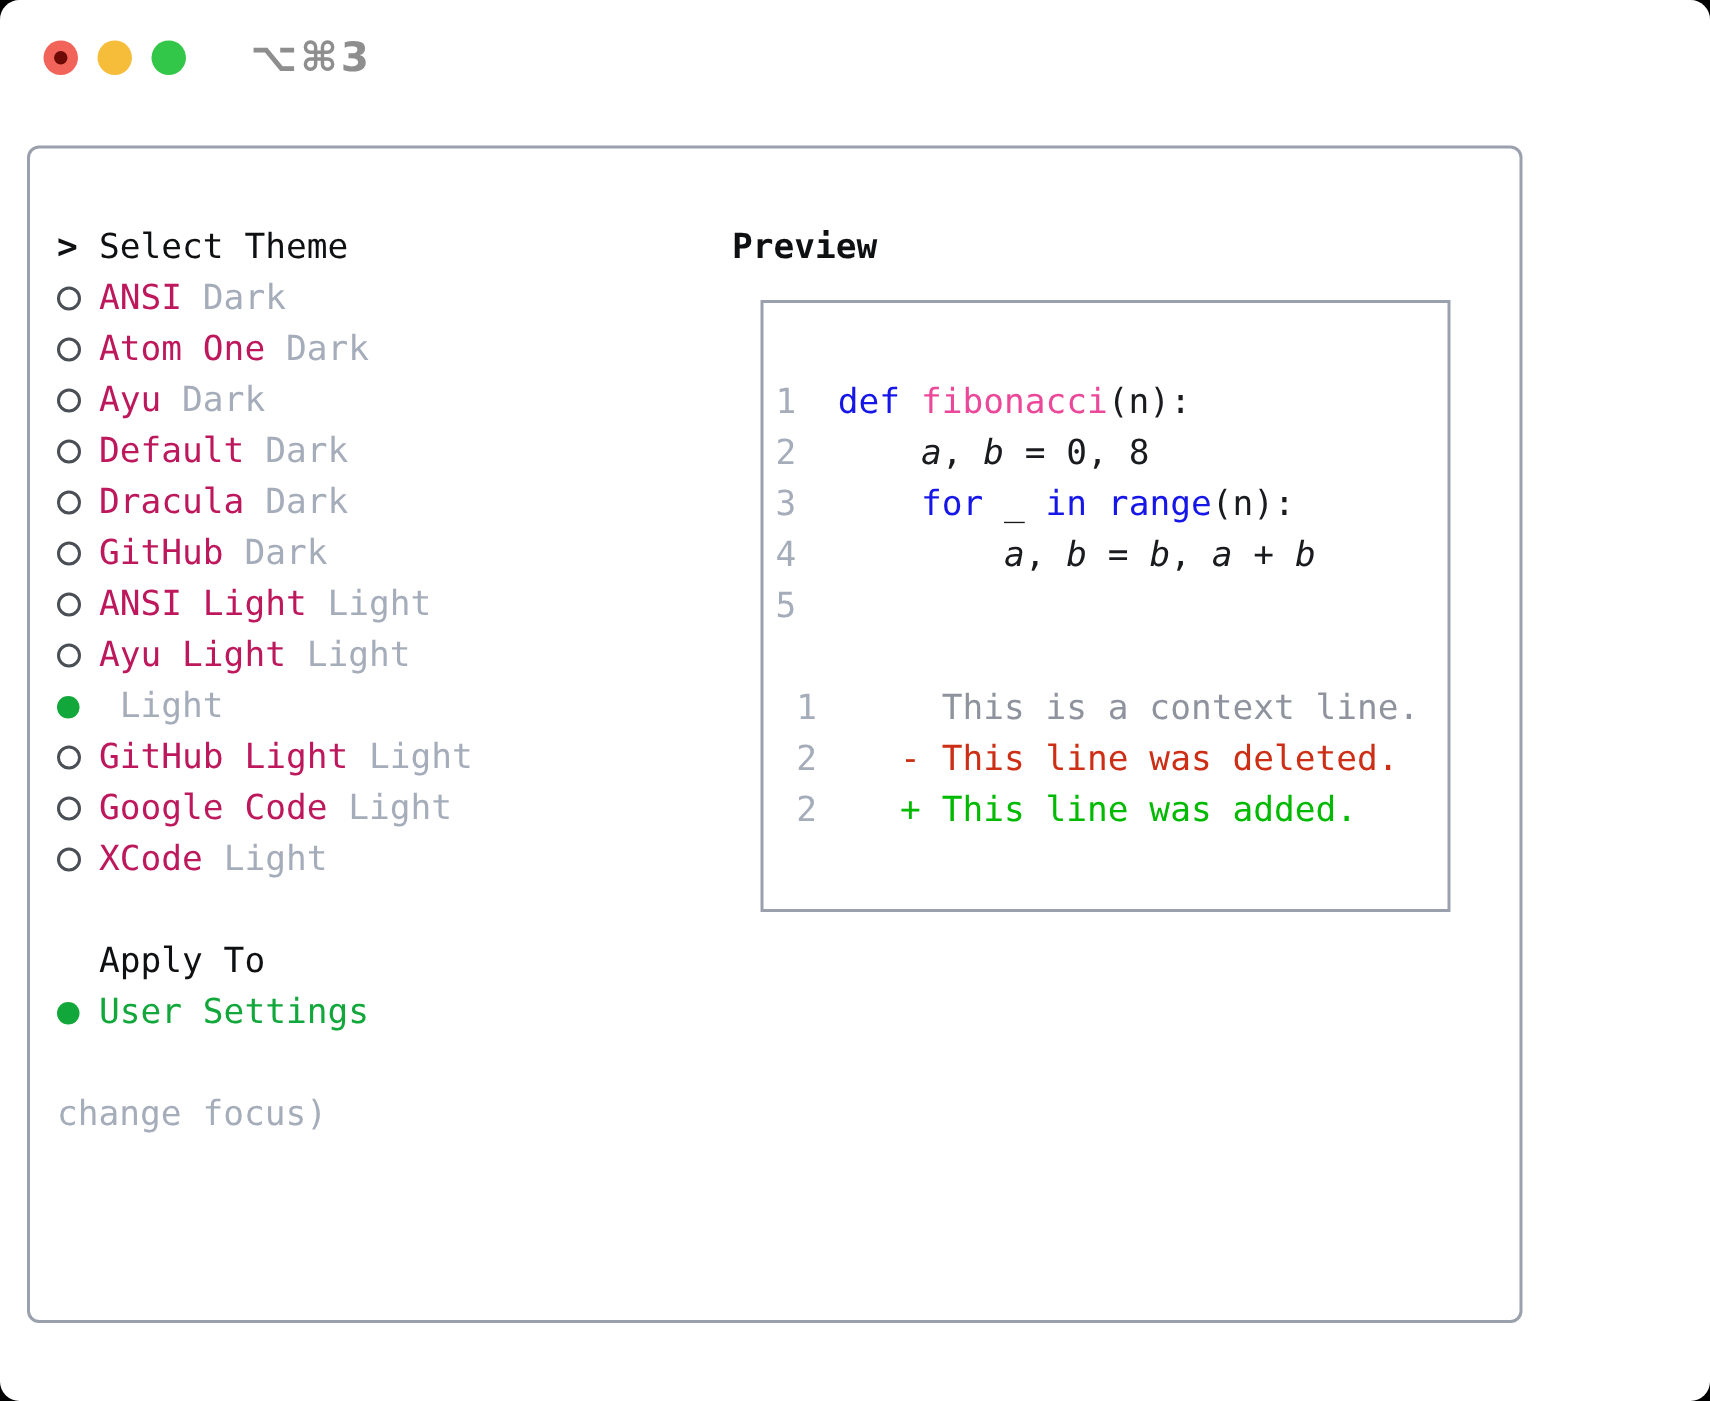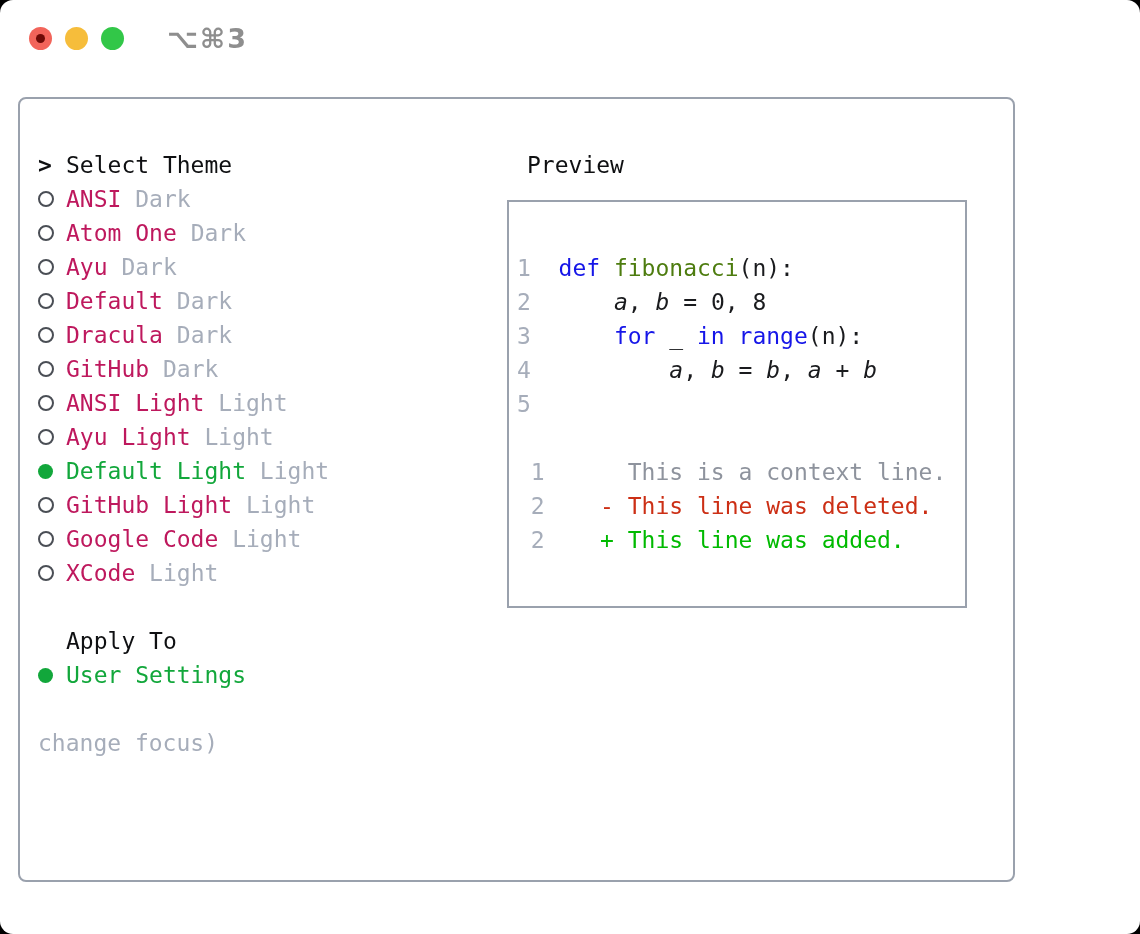--- a/index.html
+++ b/index.html
@@ -21,29 +21,29 @@
   .marker{width:28px;display:flex;align-items:center;flex:none;}
   .circle{width:12px;height:12px;border:2px solid #4a4e55;border-radius:50%;}
   .fdot{width:15px;height:15px;border-radius:50%;background:#12a73b;}
   .prompt{font-weight:bold;color:#0f1012;}
   .hdr{font-weight:normal;color:#0f1012;}
   .iname{color:#be185d;white-space:pre;}
   .iname.sel{color:#12a73b;}
   .variant{color:#a6adba;margin-left:1ch;white-space:pre;}
   .hint{color:#a6adba;}
   
-  .ptitle{position:absolute;left:527px;top:148px;height:34px;display:flex;align-items:center;font-weight:normal;color:#0f1012;}
+  .ptitle{position:absolute;left:488px;top:148px;height:34px;display:flex;align-items:center;font-weight:bold;color:#0f1012;}
   .pbox{position:absolute;left:507px;top:200px;width:460px;height:408px;border:2px solid #9aa1ad;background:#fff;box-sizing:border-box;
         padding:49px 0 0 8px;}
   .pline{display:flex;height:34px;align-items:center;white-space:pre;}
   .ln{width:2ch;flex:none;color:#a6adba;text-align:left;}
   .dln{text-align:right;}
   .ptxt{white-space:pre;margin-left:1ch;}
   .kw{color:#1616e8;}
-  .fn{color:#4d7c0f;}
+  .fn{color:#ec4899;}
   .pl{color:#1a1b1e;}
   .var{color:#1a1b1e;font-style:italic;}
   .ctx{color:#8e939d;}
   .del{color:#cc2f15;}
   .add{color:#00ba00;text-align:right;}
 </style>
 </head>
 <body>
 
 <div class="screen">
@@ -116,21 +116,20 @@
           <span class="marker">
             <span class="circle"></span>
           </span>
           <span class="iname">Ayu Light</span>
           <span class="variant">Light</span>
         </div>
         <div class="row opt">
           <span class="marker">
             <span class="fdot"></span>
           </span>
-          <span class="iname sel">Default Light</span>
           <span class="variant">Light</span>
         </div>
         <div class="row opt">
           <span class="marker">
             <span class="circle"></span>
           </span>
           <span class="iname">GitHub Light</span>
           <span class="variant">Light</span>
         </div>
         <div class="row opt">

